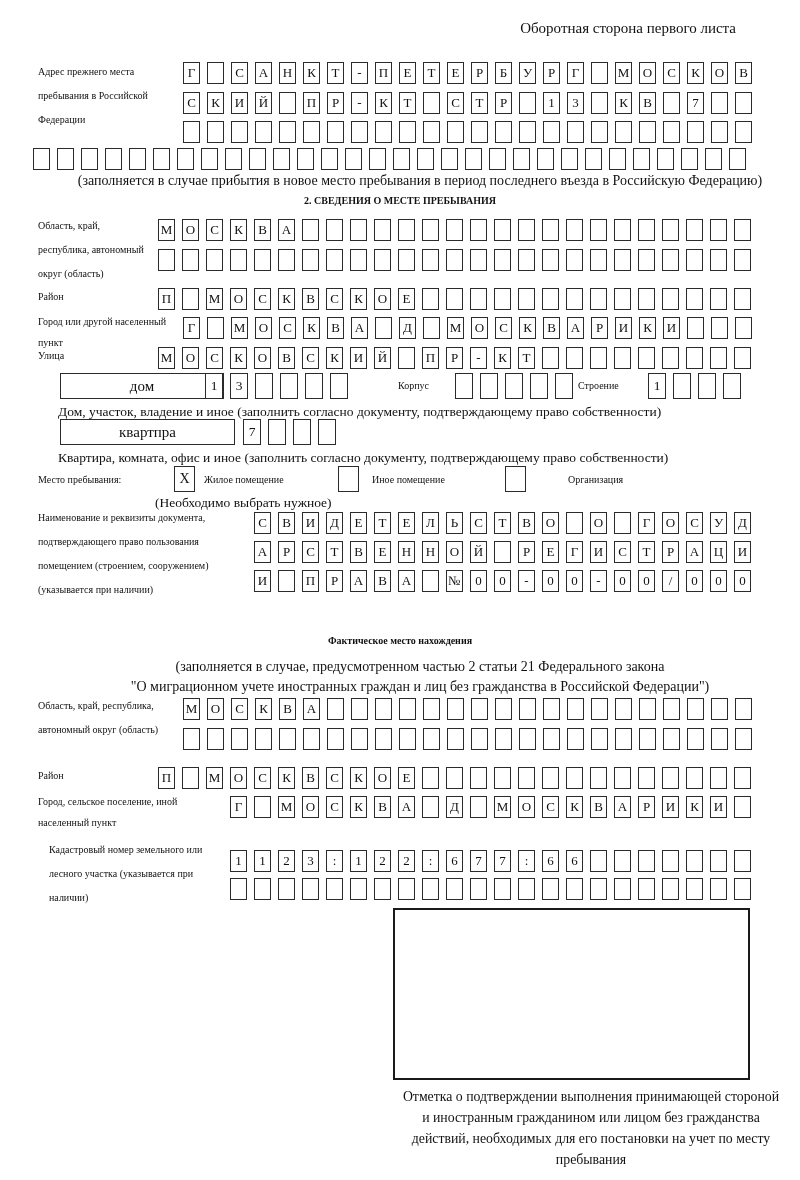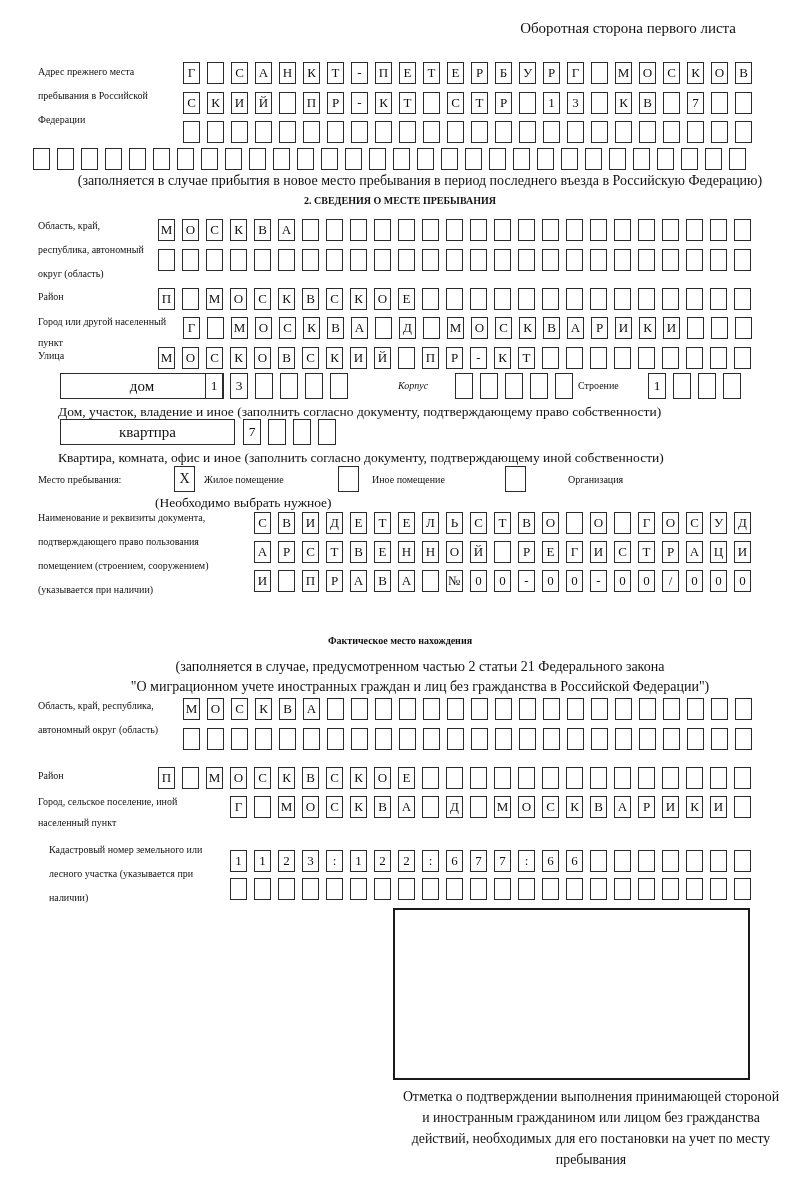--- a/index.html
+++ b/index.html
@@ -285,21 +285,21 @@
 
 <div class="namedbox" style="left:60px;top:373px;width:164px;height:26px;">дом</div>
 <div class="cellrow tallrow" style="left:205px;top:373px;">
     <span class="cell">1</span>
     <span class="cell">3</span>
     <span class="cell"></span>
     <span class="cell"></span>
     <span class="cell"></span>
     <span class="cell"></span>
   </div>
-<div class="lbl" style="left:398px;top:374px;font-style:italic;">Корпус</div>
+<div class="lbl" style="left:398px;top:374px;">Корпус</div>
 <div class="cellrow tallrow" style="left:455px;top:373px;">
     <span class="cell"></span>
     <span class="cell"></span>
     <span class="cell"></span>
     <span class="cell"></span>
     <span class="cell"></span>
   </div>
 <div class="lbl" style="left:578px;top:374px;">Строение</div>
 <div class="cellrow tallrow" style="left:648px;top:373px;">
     <span class="cell">1</span>
@@ -309,21 +309,21 @@
   </div>
 <div class="cap" style="left:38px;top:403px;">Дом, участок, владение и иное (заполнить согласно документу, подтверждающему право собственности)</div>
 
 <div class="namedbox" style="left:60px;top:419px;width:175px;height:26px;">квартпра</div>
 <div class="cellrow tallrow" style="left:243px;top:419px;">
     <span class="cell">7</span>
     <span class="cell"></span>
     <span class="cell"></span>
     <span class="cell"></span>
   </div>
-<div class="cap" style="left:38px;top:449px;">Квартира, комната, офис и иное (заполнить согласно документу, подтверждающему иной собственности)</div>
+<div class="cap" style="left:38px;top:449px;">Квартира, комната, офис и иное (заполнить согласно документу, подтверждающему право собственности)</div>
 
 <div class="lbl" style="left:38px;top:468px;">Место пребывания:</div>
 <div class="chk" style="left:174px;top:466px;">X</div>
 <div class="lbl" style="left:204px;top:468px;">Жилое помещение</div>
 <div class="chk" style="left:338px;top:466px;"></div>
 <div class="lbl" style="left:372px;top:468px;">Иное помещение</div>
 <div class="chk" style="left:505px;top:466px;"></div>
 <div class="lbl" style="left:568px;top:468px;">Организация</div>
 <div class="cap" style="left:135px;top:494px;width:400px;text-align:left;">(Необходимо выбрать нужное)</div>
 

